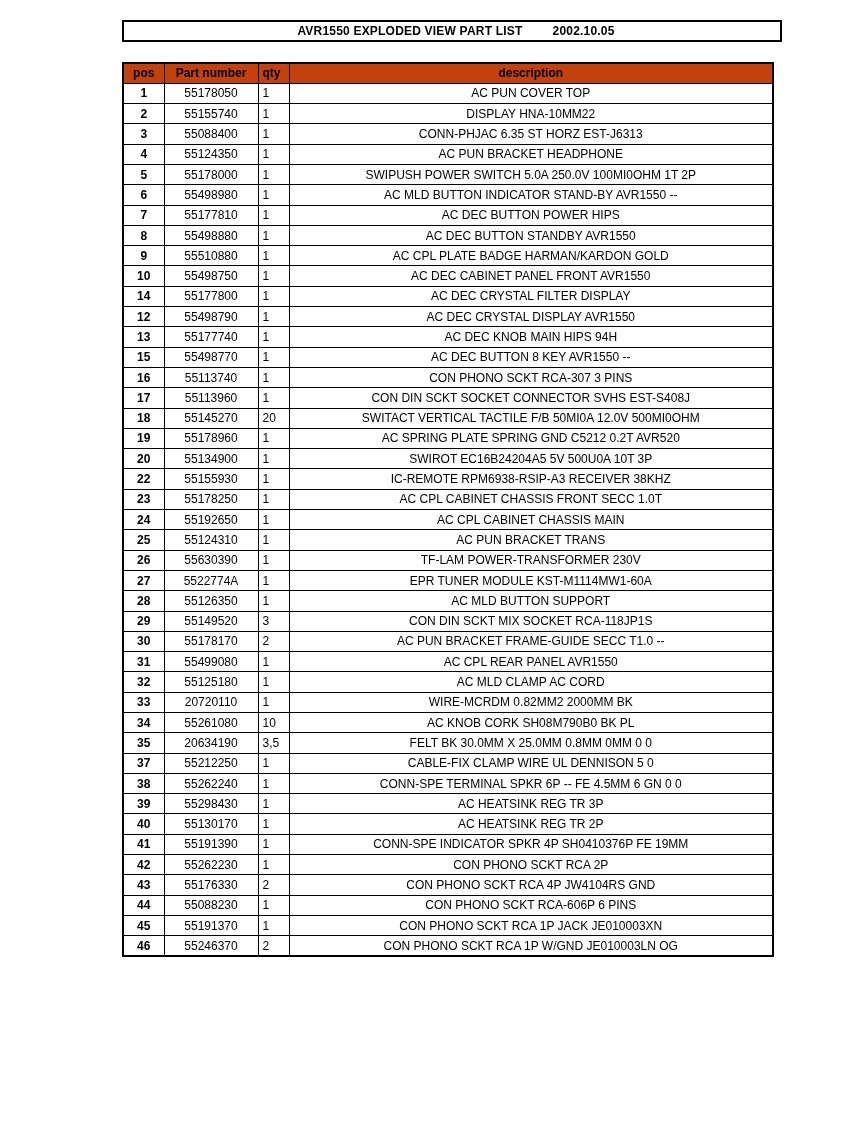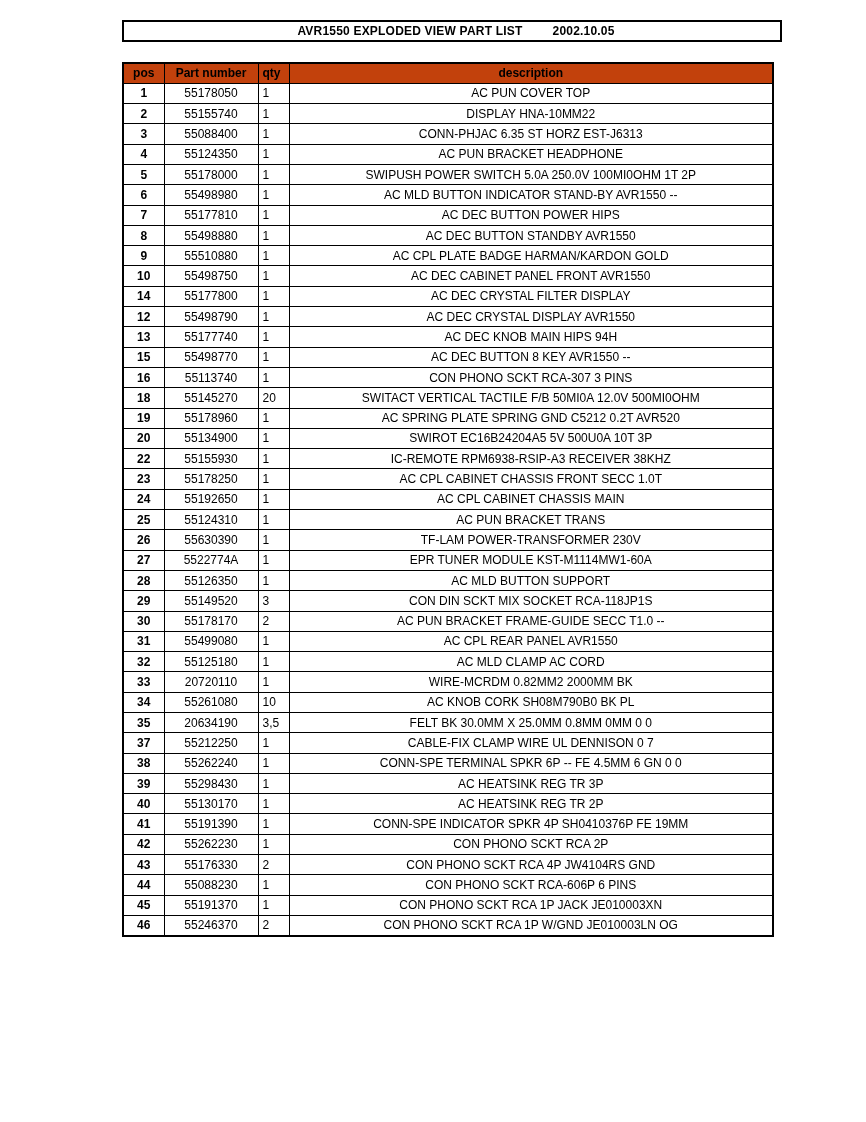--- a/index.html
+++ b/index.html
@@ -183,20 +183,26 @@
           <td class="col-qty">1</td>
           <td class="col-desc">AC DEC BUTTON 8 KEY AVR1550 --</td>
         </tr>
         <tr>
           <td class="col-pos">16</td>
           <td class="col-part">55113740</td>
           <td class="col-qty">1</td>
           <td class="col-desc">CON PHONO SCKT RCA-307 3 PINS</td>
         </tr>
         <tr>
+          <td class="col-pos">17</td>
+          <td class="col-part">55113960</td>
+          <td class="col-qty">1</td>
+          <td class="col-desc">CON DIN SCKT SOCKET CONNECTOR SVHS EST-S408J</td>
+        </tr>
+        <tr>
           <td class="col-pos">18</td>
           <td class="col-part">55145270</td>
           <td class="col-qty">20</td>
           <td class="col-desc">SWITACT VERTICAL TACTILE F/B 50MI0A 12.0V 500MI0OHM</td>
         </tr>
         <tr>
           <td class="col-pos">19</td>
           <td class="col-part">55178960</td>
           <td class="col-qty">1</td>
           <td class="col-desc">AC SPRING PLATE SPRING GND C5212 0.2T AVR520</td>
@@ -288,21 +294,21 @@
         <tr>
           <td class="col-pos">35</td>
           <td class="col-part">20634190</td>
           <td class="col-qty">3,5</td>
           <td class="col-desc">FELT BK 30.0MM X 25.0MM 0.8MM 0MM 0 0</td>
         </tr>
         <tr>
           <td class="col-pos">37</td>
           <td class="col-part">55212250</td>
           <td class="col-qty">1</td>
-          <td class="col-desc">CABLE-FIX CLAMP WIRE UL DENNISON 0 7</td>
+          <td class="col-desc">CABLE-FIX CLAMP WIRE UL DENNISON 5 0</td>
         </tr>
         <tr>
           <td class="col-pos">38</td>
           <td class="col-part">55262240</td>
           <td class="col-qty">1</td>
           <td class="col-desc">CONN-SPE TERMINAL SPKR 6P -- FE 4.5MM 6 GN 0 0</td>
         </tr>
         <tr>
           <td class="col-pos">39</td>
           <td class="col-part">55298430</td>

